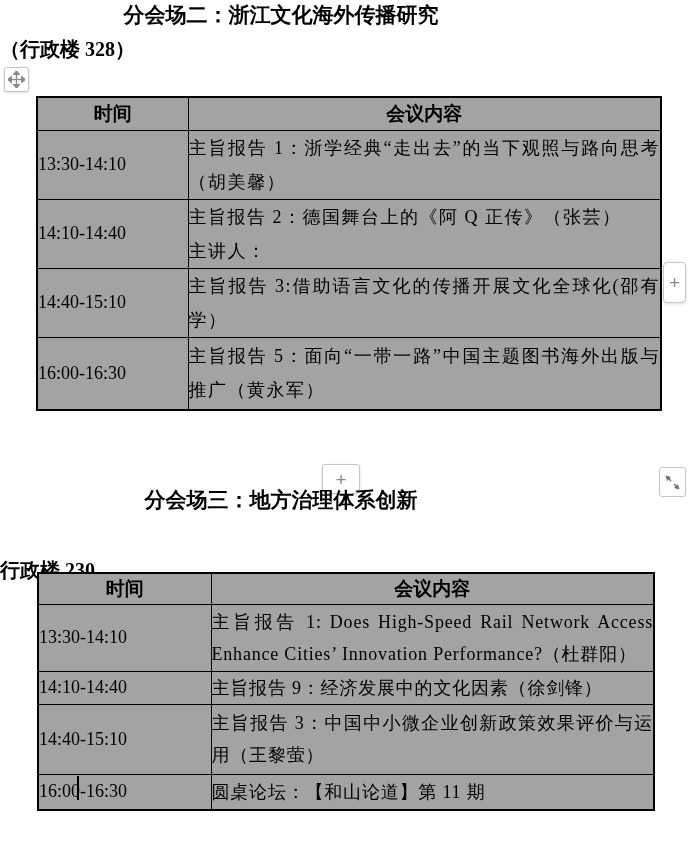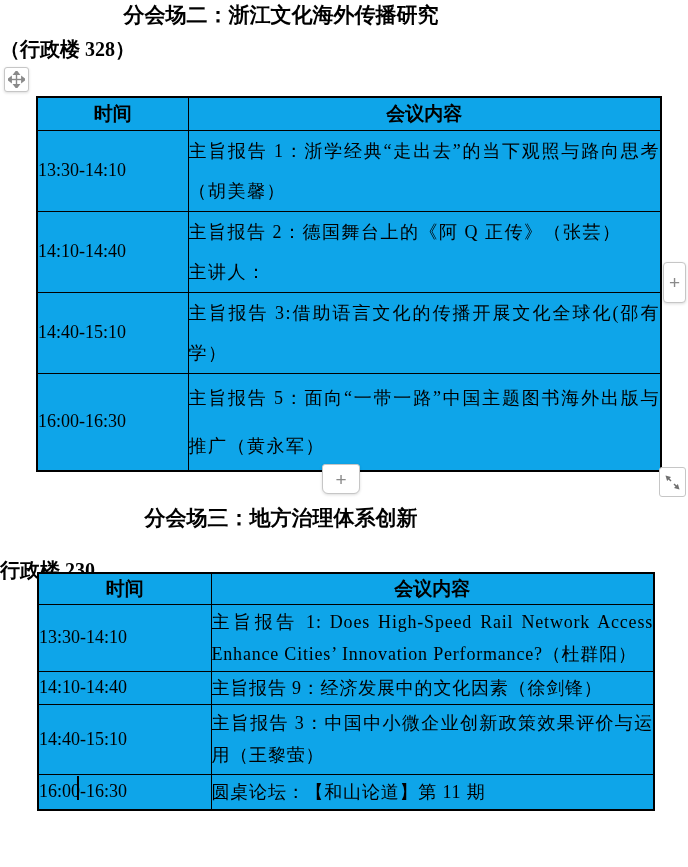--- a/index.html
+++ b/index.html
@@ -10,34 +10,34 @@
   .doc-title{
     position:absolute;left:0;width:562px;text-align:center;
     font-weight:bold;font-size:21px;line-height:26px;white-space:nowrap;
   }
   .doc-subtitle{
     position:absolute;left:0;width:688px;
     font-weight:bold;font-size:20px;line-height:25px;white-space:nowrap;
   }
   table.sched{
     position:absolute;border-collapse:collapse;table-layout:fixed;
-    background:#0ea5e9;
+    background:#a3a3a3;
   }
   table.sched{border:2px solid #000;}
   table.sched td,table.sched th{border:1px solid #000;padding:0;vertical-align:middle;}
   table.sched th{font-weight:bold;font-size:19px;text-align:center;}
   td.time{
     text-align:left;font-size:18px;white-space:nowrap;
   }
   td.content{
     font-size:18px;text-align:justify;padding:2px 8px 2px 10px;
-    white-space:pre-line;letter-spacing:1.5px;line-height:40px;
+    white-space:pre-line;letter-spacing:1.5px;line-height:34px;
   }
   #table2 td.content{line-height:32px;letter-spacing:0.8px;margin-top:10px;}
-  tr.r-tall td.content{line-height:48px;margin-top:37px;}
+  tr.r-tall td.content{line-height:34px;margin-top:37px;}
 
   
   .ctl{
     position:absolute;background:#fff;border:1px solid #c6c6c6;border-radius:4px;
     box-shadow:0 1px 3px rgba(0,0,0,0.14);
     display:flex;align-items:center;justify-content:center;
     color:#8a8a8a;box-sizing:border-box;cursor:pointer;
   }
   .plus-glyph{
     font-family:"Liberation Sans","DejaVu Sans",sans-serif;
@@ -116,21 +116,21 @@
       <g stroke="#6f6f6f" stroke-width="1.4" fill="#6f6f6f">
         <line x1="3.5" y1="3.5" x2="7" y2="7"></line>
         <path d="M1.5 1.5 L7 3.1 L3.1 7 Z" stroke="none"></path>
         <line x1="13.5" y1="13.5" x2="10" y2="10"></line>
         <path d="M15.5 15.5 L10 13.9 L13.9 10 Z" stroke="none"></path>
       </g>
     </svg>
   </span>
 </div>
 
-<div class="doc-title" style="top:505px">分会场三：地方治理体系创新</div>
+<div class="doc-title" style="top:487px">分会场三：地方治理体系创新</div>
 <div class="doc-subtitle" style="top:558px">行政楼 230</div>
 
 <table class="sched" id="table2" style="left:37px;top:572px;width:616px">
   <colgroup>
       <col style="width:173px">
       <col style="width:443px">
     </colgroup>
   <tbody>
       <tr style="height:31px">
     <th>时间</th>

